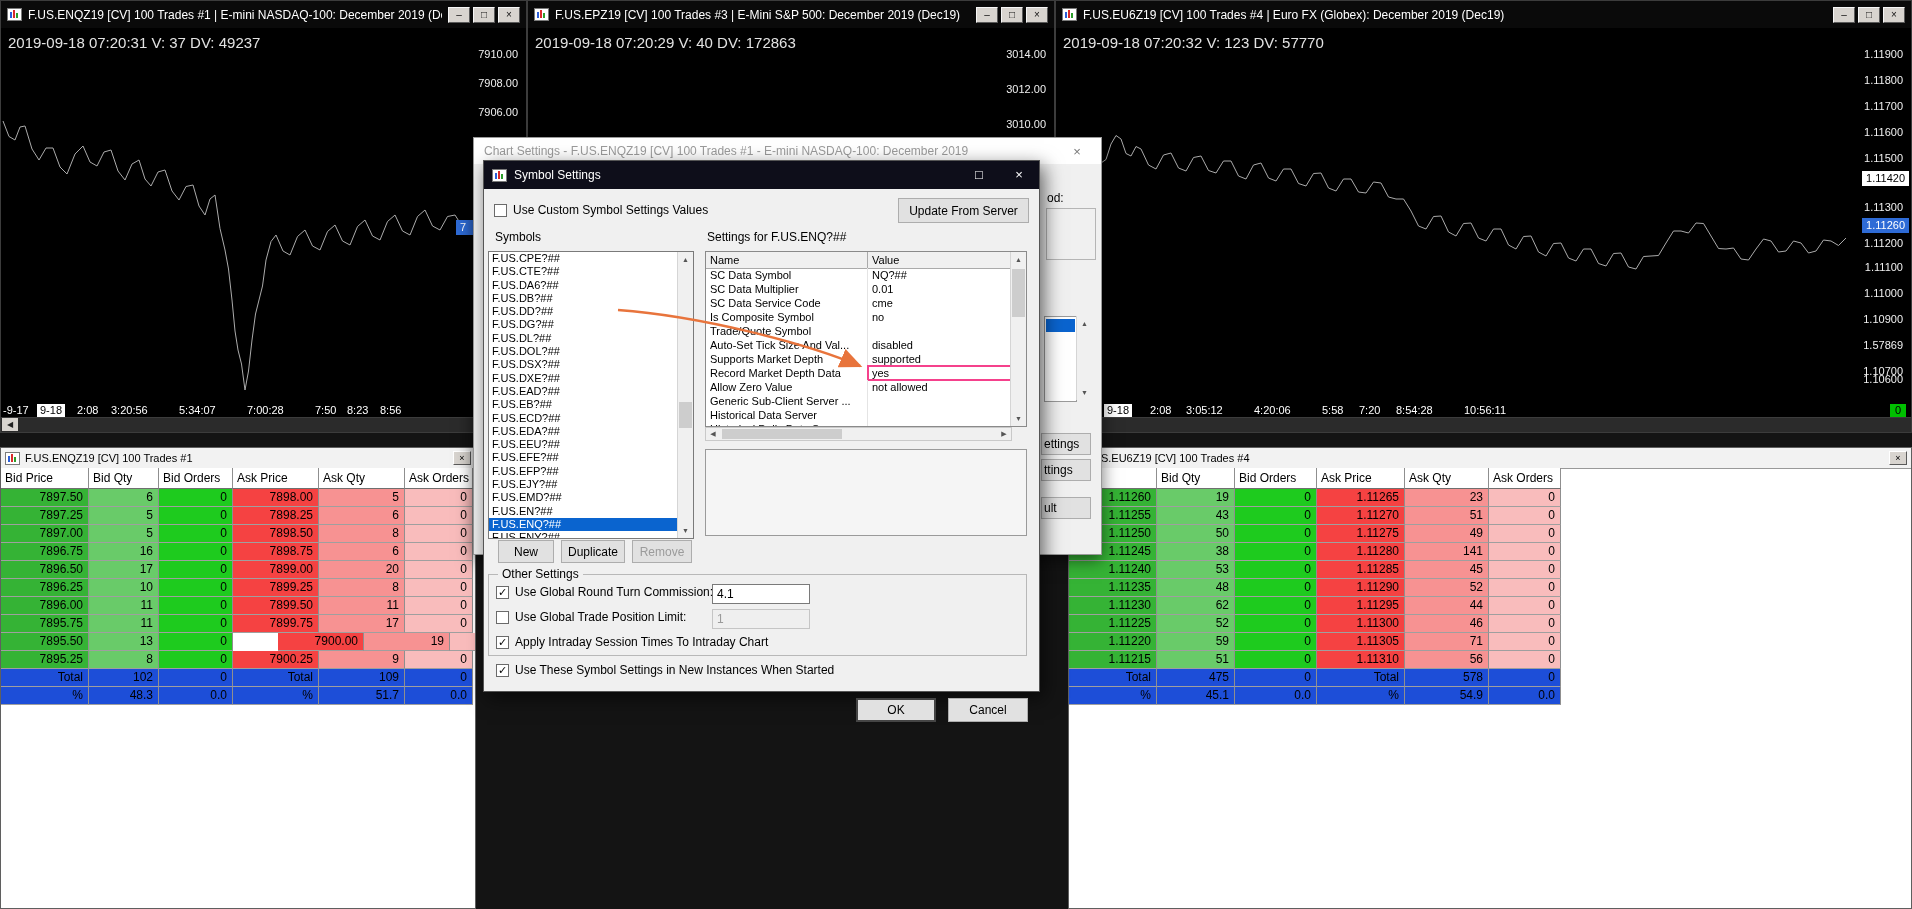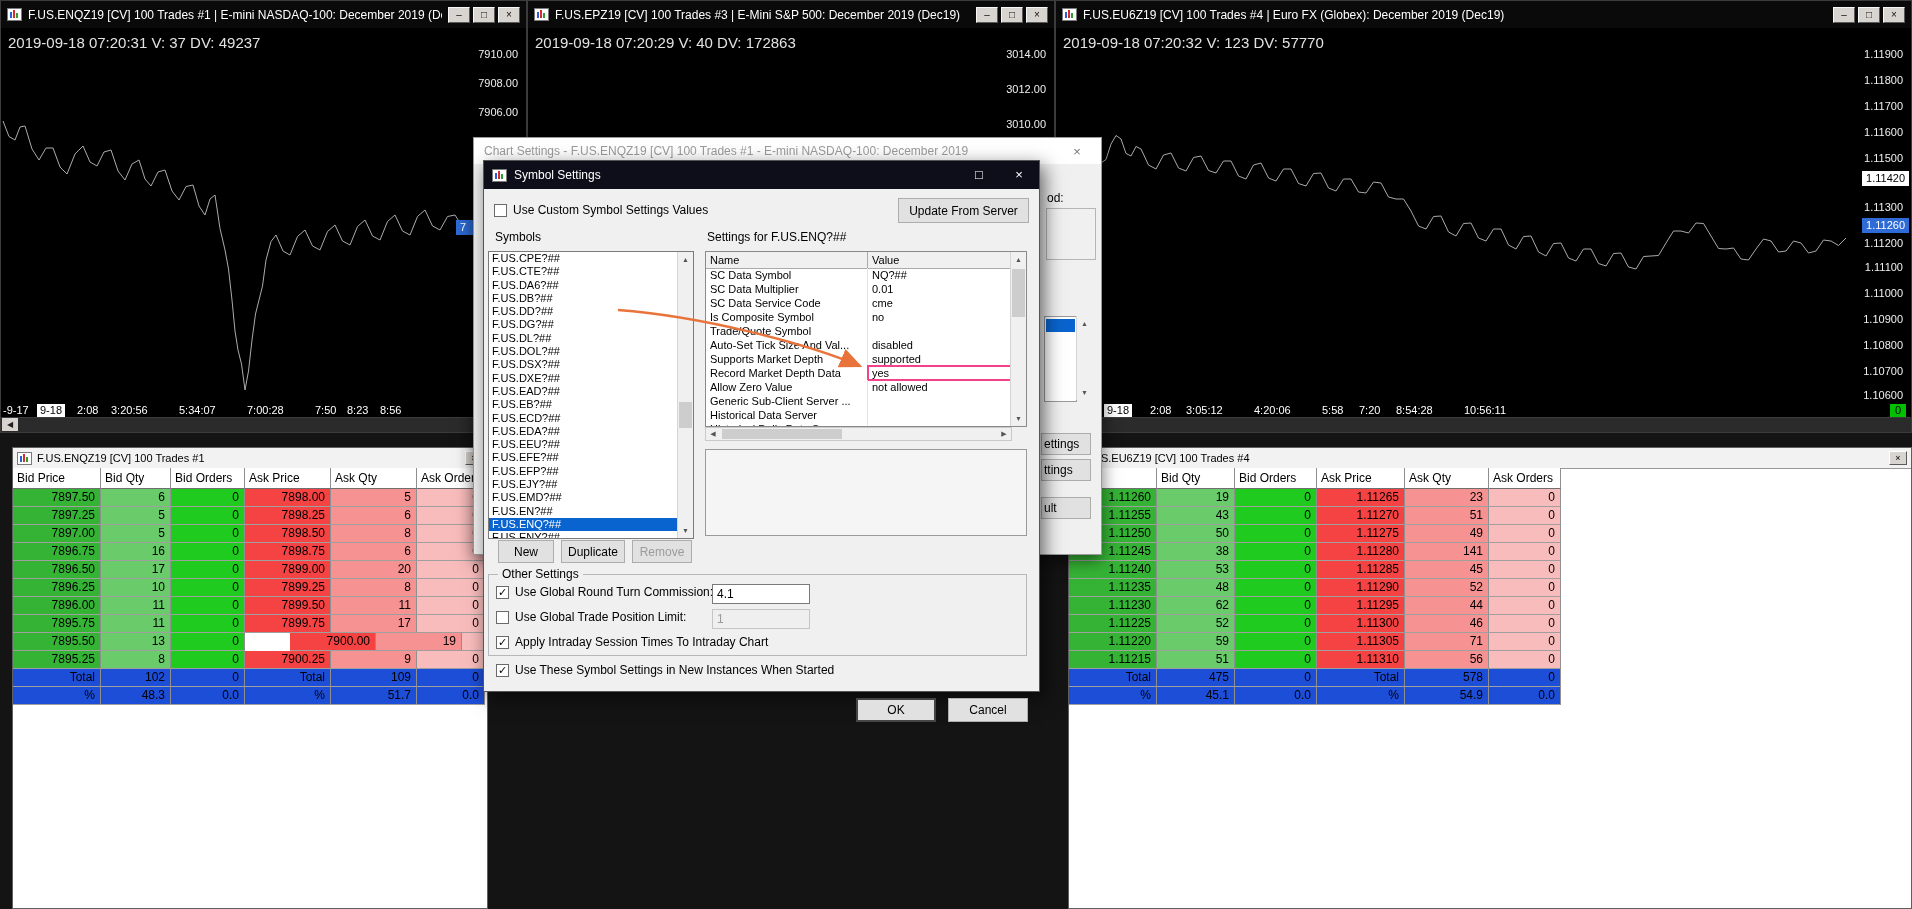--- a/index.html
+++ b/index.html
@@ -192,43 +192,43 @@
         <span class="price-label" style="top: 71px;">1.11700</span>
         <span class="price-label" style="top: 97px;">1.11600</span>
         <span class="price-label" style="top: 123px;">1.11500</span>
         <span class="price-box pb-last" style="top: 143px;">1.11420</span>
         <span class="price-label" style="top: 172px;">1.11300</span>
         <span class="price-box pb-bid" style="top: 190px;">1.11260</span>
         <span class="price-label" style="top: 208px;">1.11200</span>
         <span class="price-label" style="top: 232px;">1.11100</span>
         <span class="price-label" style="top: 258px;">1.11000</span>
         <span class="price-label" style="top: 284px;">1.10900</span>
-        <span class="price-label" style="top: 310px;">1.10800</span>
+        <span class="price-label" style="top: 310px;">1.57869</span>
         <span class="price-label" style="top: 336px;">1.10700</span>
-        <span class="price-label" style="top: 360px;">1.10600</span>
+        <span class="price-label" style="top: 344px;">1.10600</span>
       </div>
     <div class="time-axis" id="c3-times">
       <span class="badge">0</span>
     <span class="time-item" style="left: 2px;">:58:04</span>
         <span class="time-item time-hl" style="left: 48px;">9-18</span>
         <span class="time-item" style="left: 94px;">2:08</span>
         <span class="time-item" style="left: 130px;">3:05:12</span>
         <span class="time-item" style="left: 198px;">4:20:06</span>
         <span class="time-item" style="left: 266px;">5:58</span>
         <span class="time-item" style="left: 303px;">7:20</span>
         <span class="time-item" style="left: 340px;">8:54:28</span>
         <span class="time-item" style="left: 408px;">10:56:11</span>
       </div>
     <div class="hscroll">
       <span class="hs-left">◀</span>
     </div>
   </div>
 </div>
 
-<div class="win dom-win" style="left:12px;top:447px;width:476px;height:462px">
+<div class="win dom-win" style="left:0;top:447px;width:476px;height:462px">
   <div class="titlebar-light">
     <span class="win-icon"></span>
     <span>F.US.ENQZ19 [CV]  100 Trades  #1</span>
     <span class="tb-close-sm">×</span>
   </div>
   <div class="dom-table" id="dom1-table">
       <div class="dom-row hdr">
         <div class="dom-cell" style="width: 88px;">Bid Price</div>
         <div class="dom-cell" style="width: 70px;">Bid Qty</div>
         <div class="dom-cell" style="width: 74px;">Bid Orders</div>

